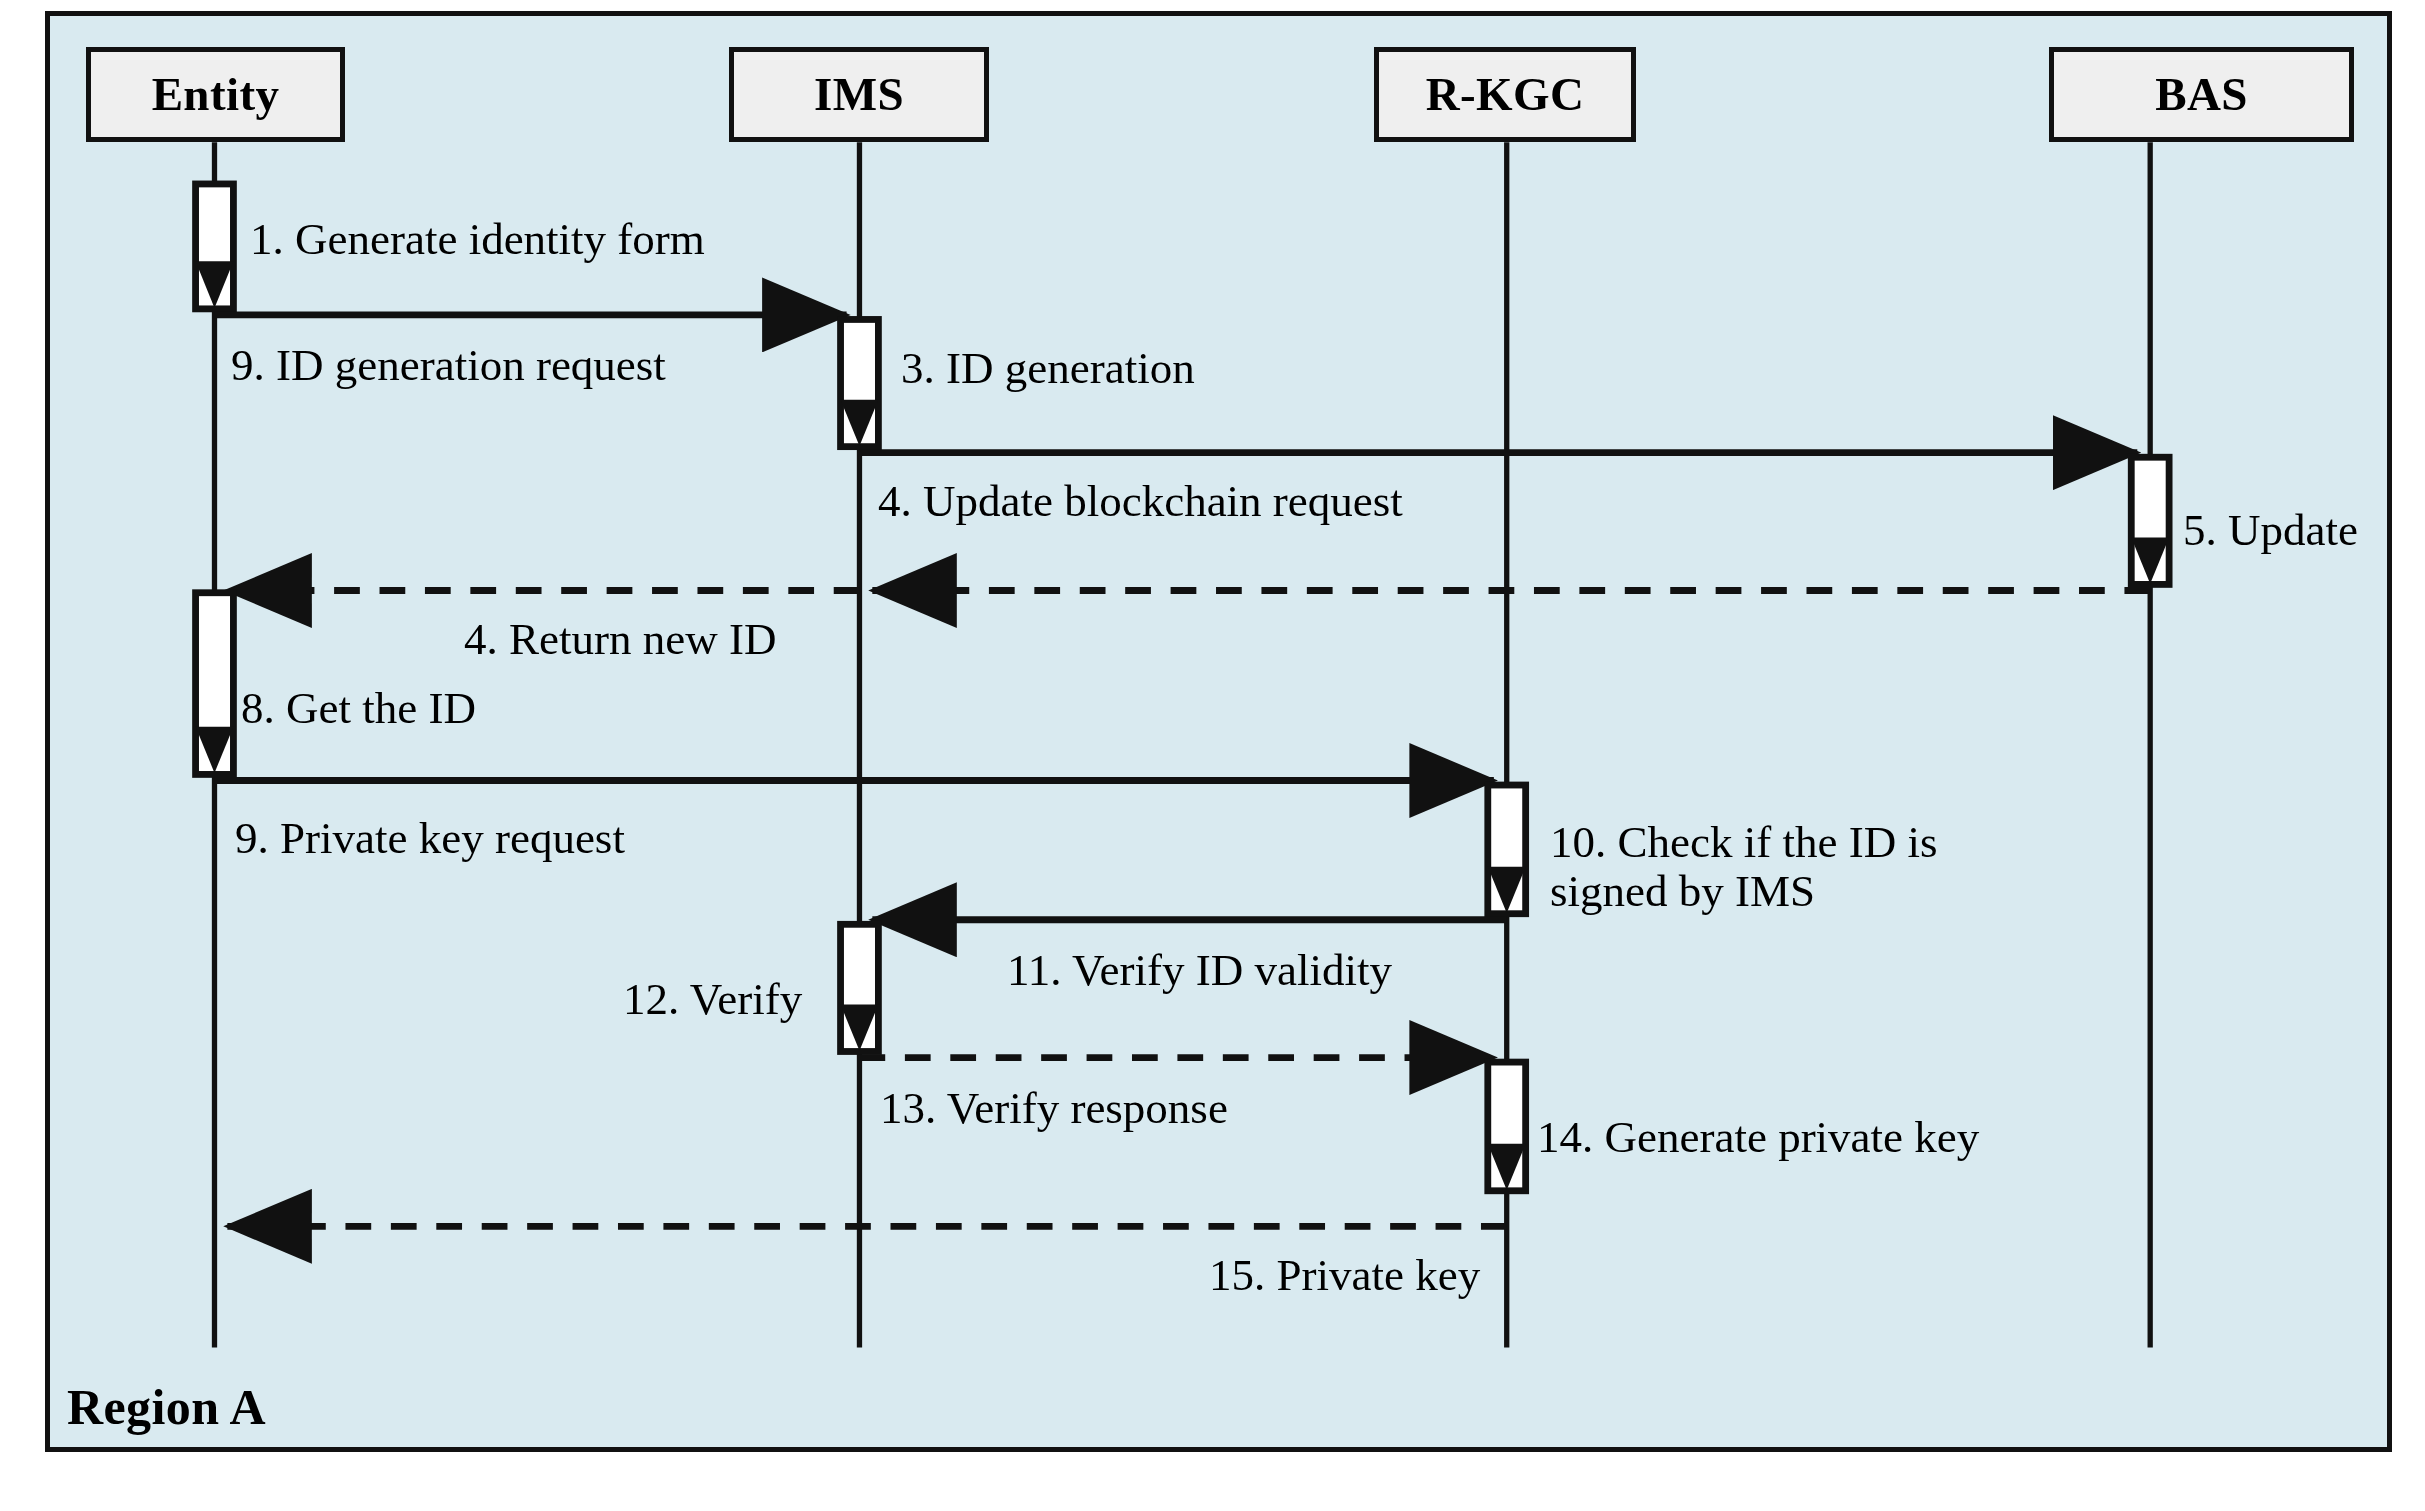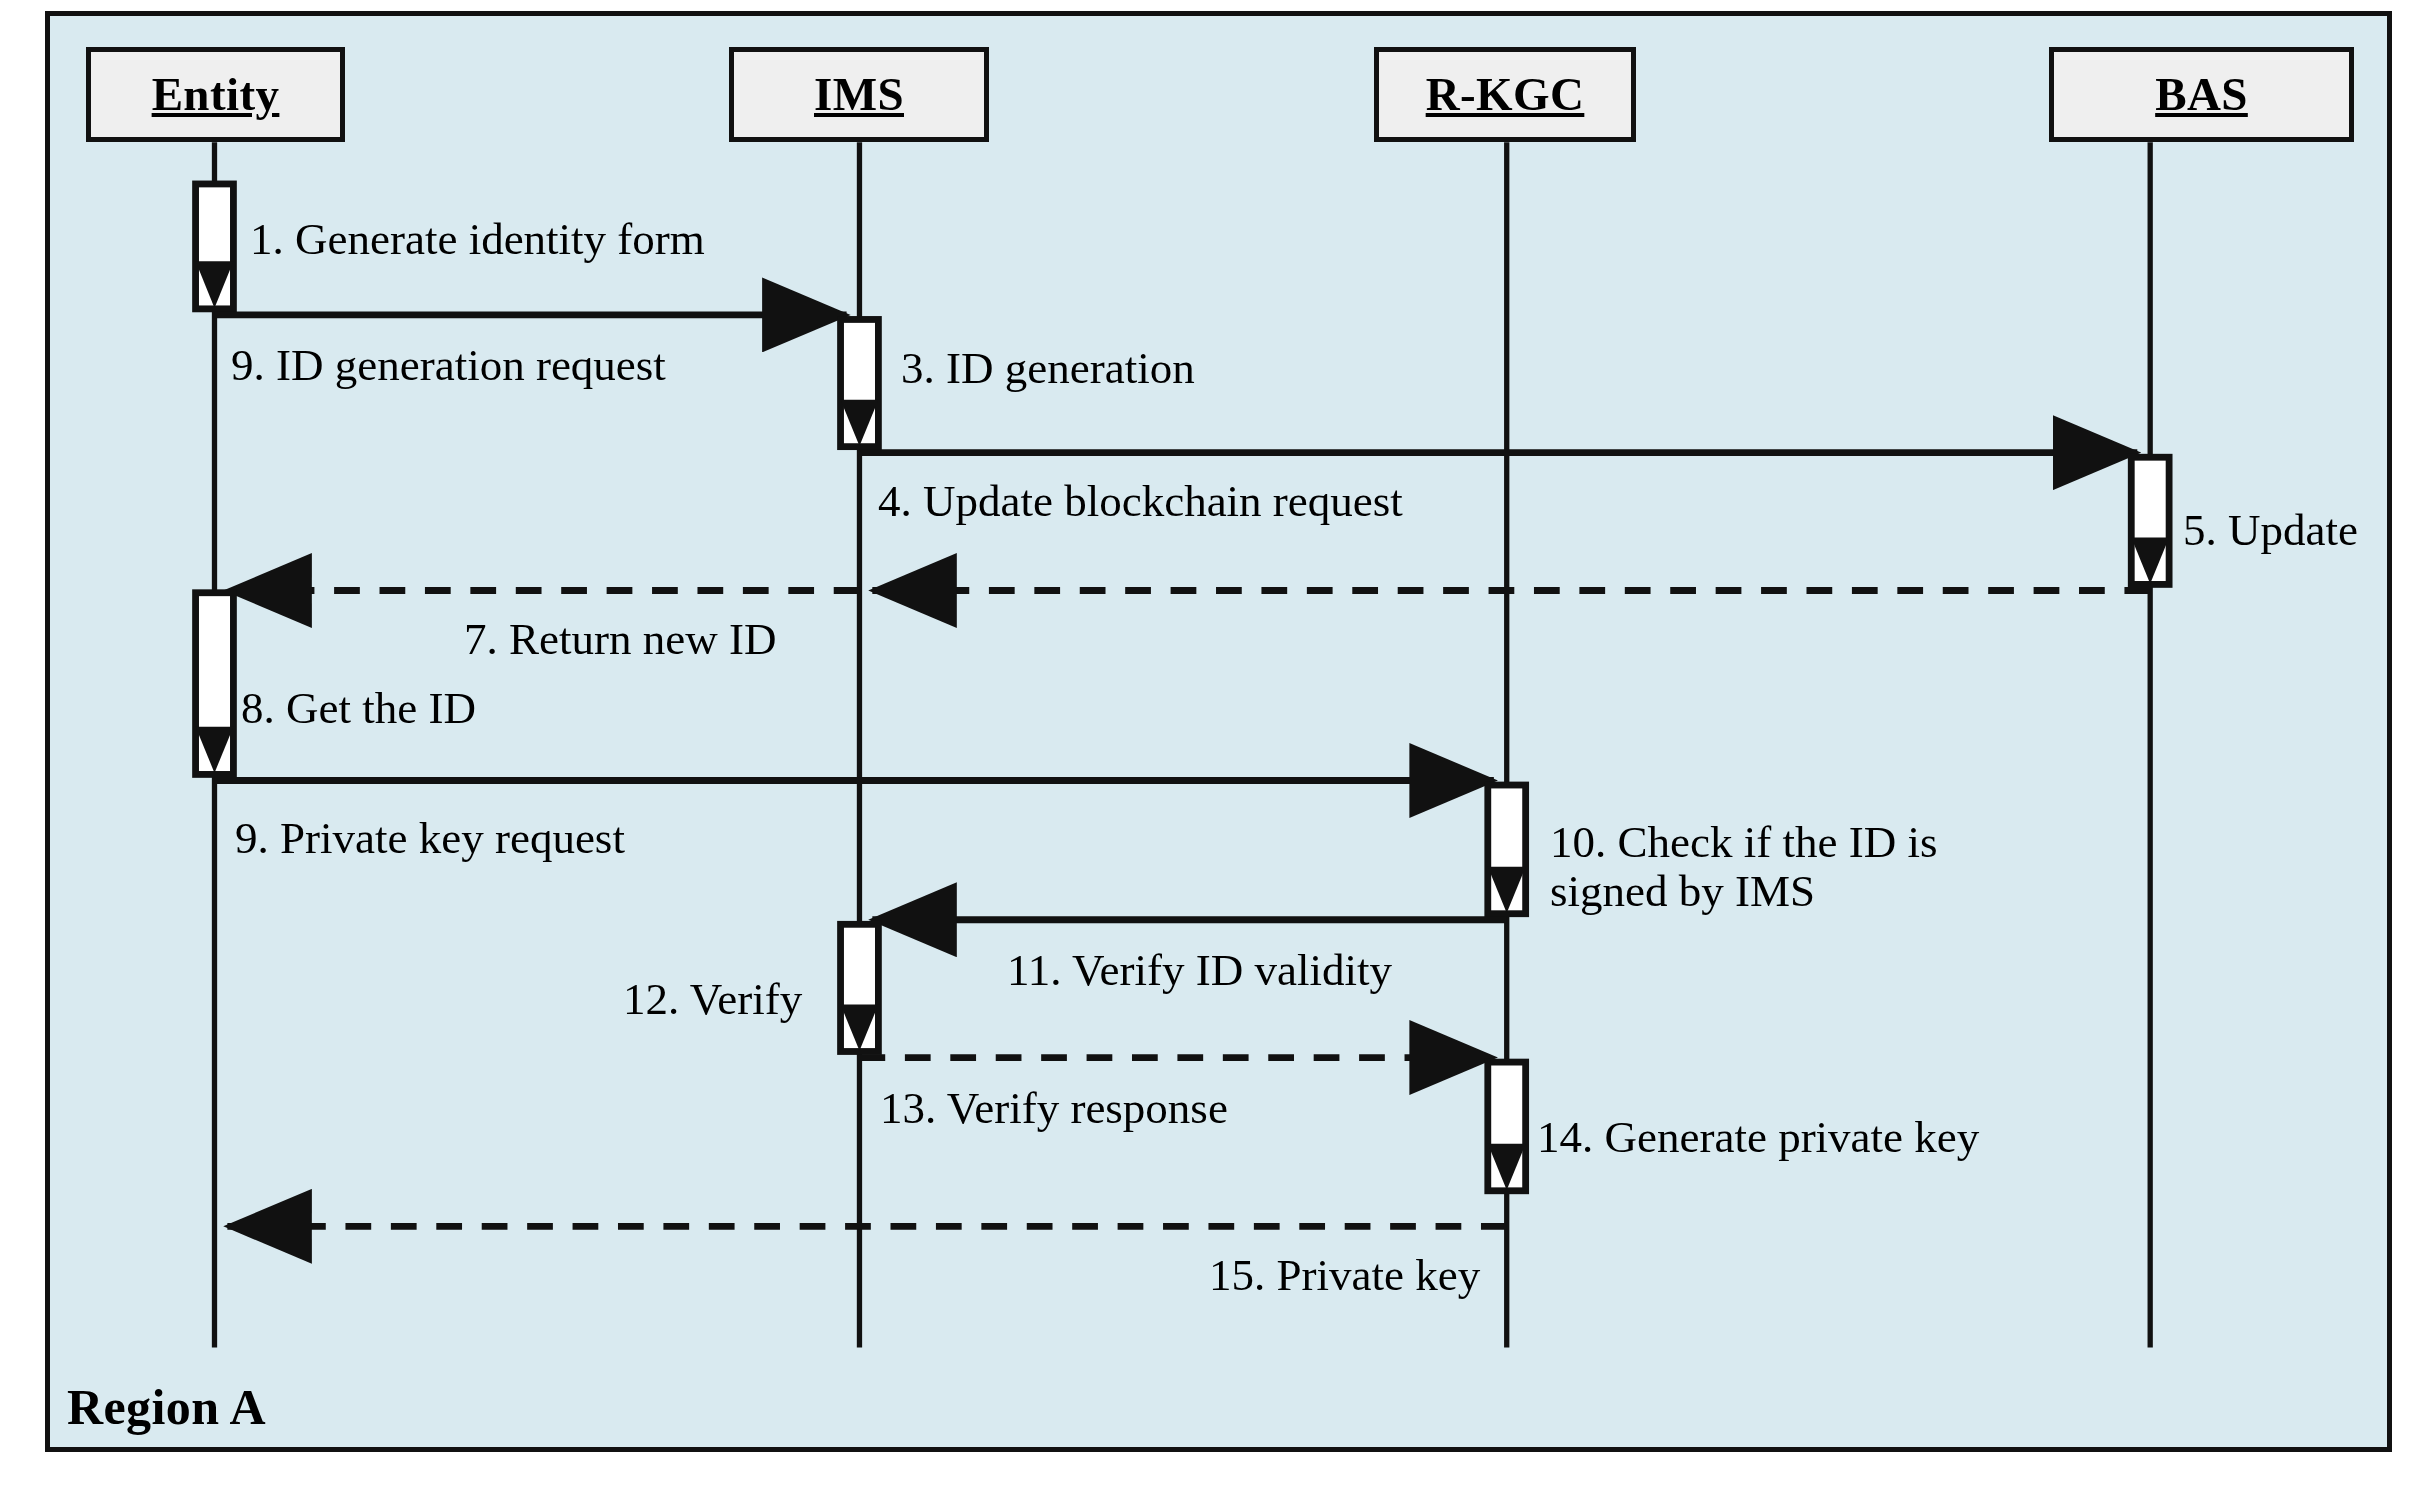--- a/index.html
+++ b/index.html
@@ -33,21 +33,20 @@
     pointer-events: none;
   }
   .actor-box {
     position: absolute;
     background: #efefef;
     border: 5.3px solid #111111;
     box-sizing: border-box;
     display: flex;
     align-items: center;
     justify-content: center;
-    text-decoration: underline;
   }
   .actor-label {
     font-weight: bold;
     font-size: 47px;
     color: #000;
     line-height: 1;
     letter-spacing: 0.4px;
   }
   .msg-label {
     position: absolute;
@@ -161,21 +160,21 @@
 
   <div class="msg-label" style="left:231px; top:341px;">9. ID generation request</div>
 
   <div class="msg-label" style="left:901px; top:344px;">3. ID generation</div>
 
   <div class="msg-label" style="left:878px; top:477px;">4. Update blockchain request</div>
 
   <div class="msg-label" style="left:2183px; top:506px;">5. Update</div>
 
 
-  <div class="msg-label" style="left:464px; top:615px;">7. Return new ID</div>
+  <div class="msg-label" style="left:464px; top:615px;">4. Return new ID</div>
 
   <div class="msg-label" style="left:241px; top:684px;">8. Get the ID</div>
 
   <div class="msg-label" style="left:235px; top:814px;">9. Private key request</div>
 
   <div class="msg-label" style="left:1550px; top:818px;">10. Check if the ID is
 signed by IMS</div>
 
   <div class="msg-label" style="left:1007px; top:946px;">11. Verify ID validity</div>
 

